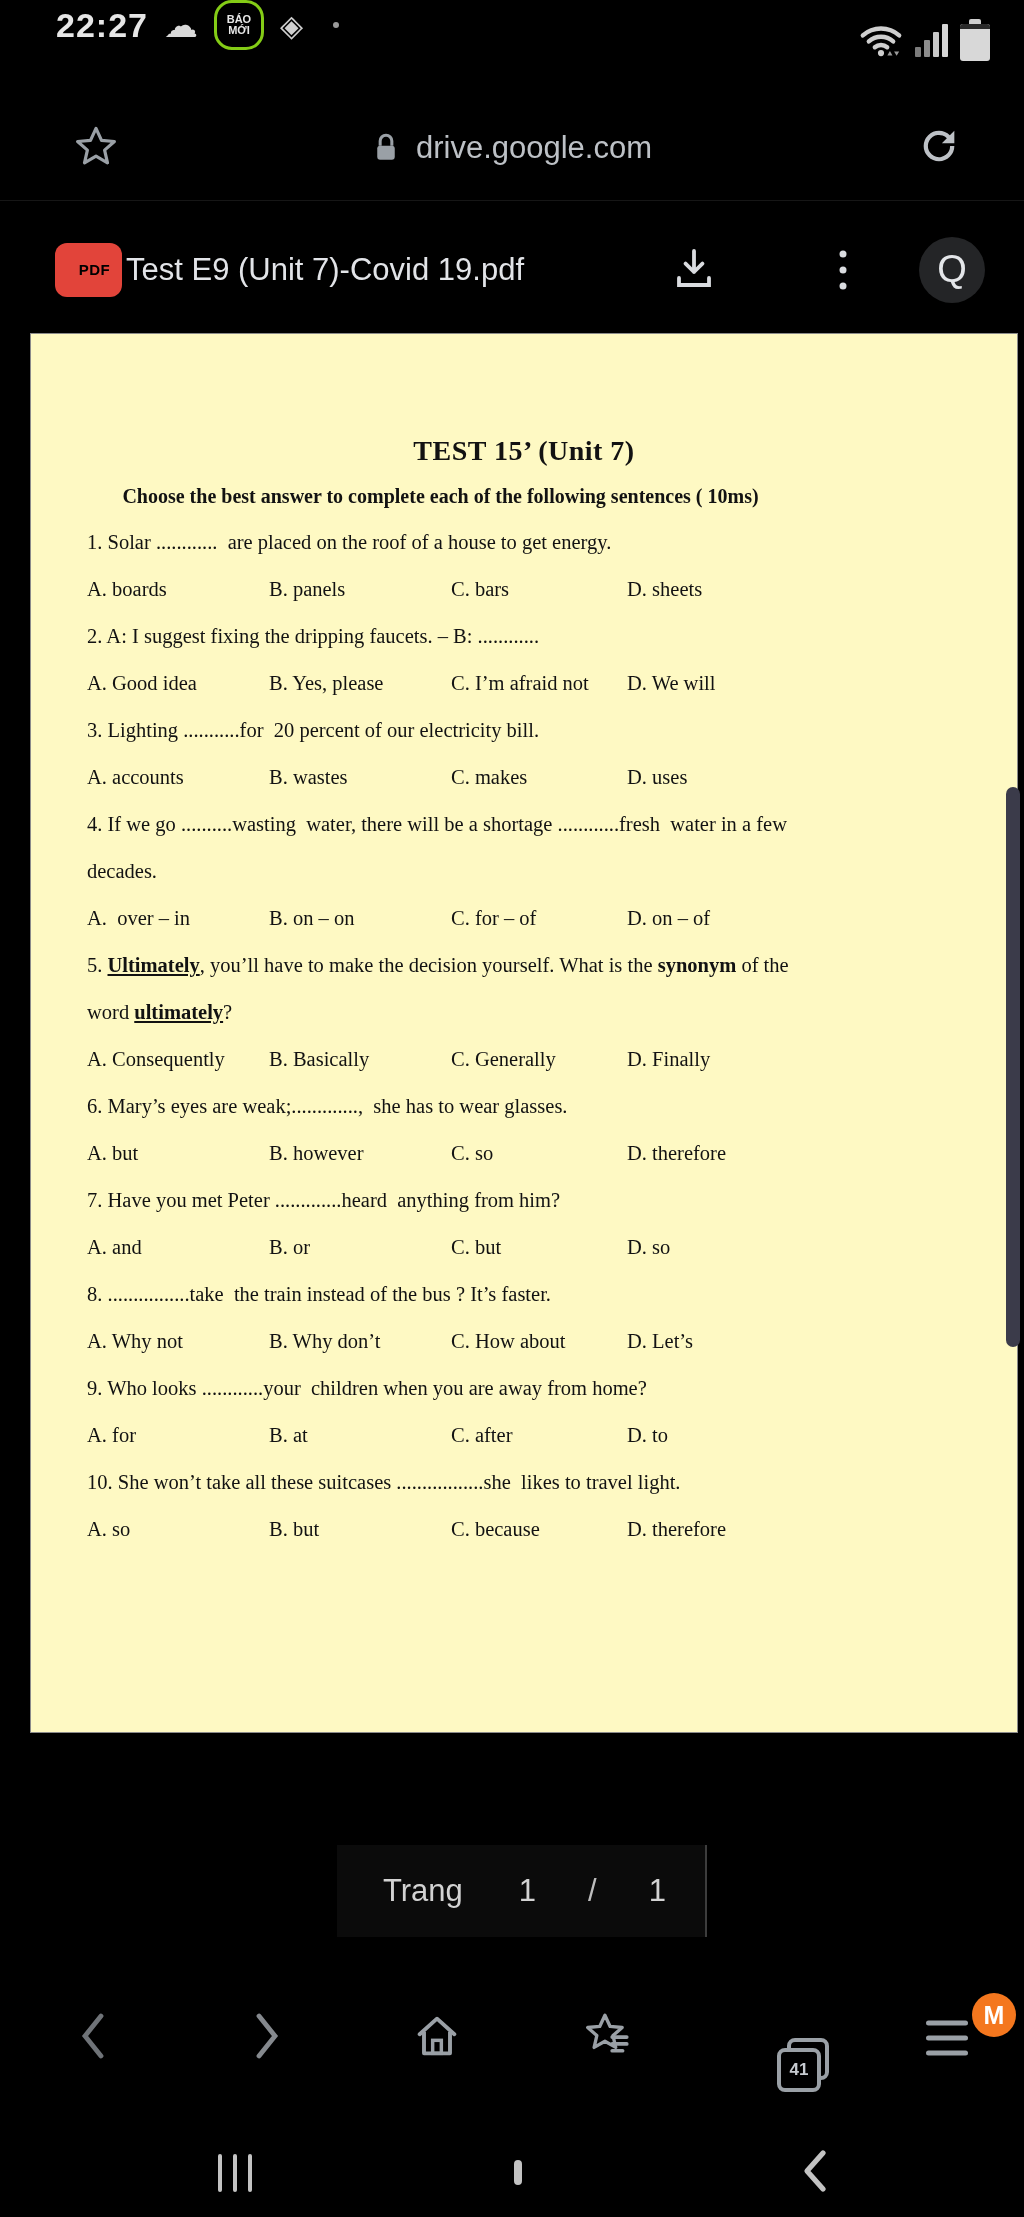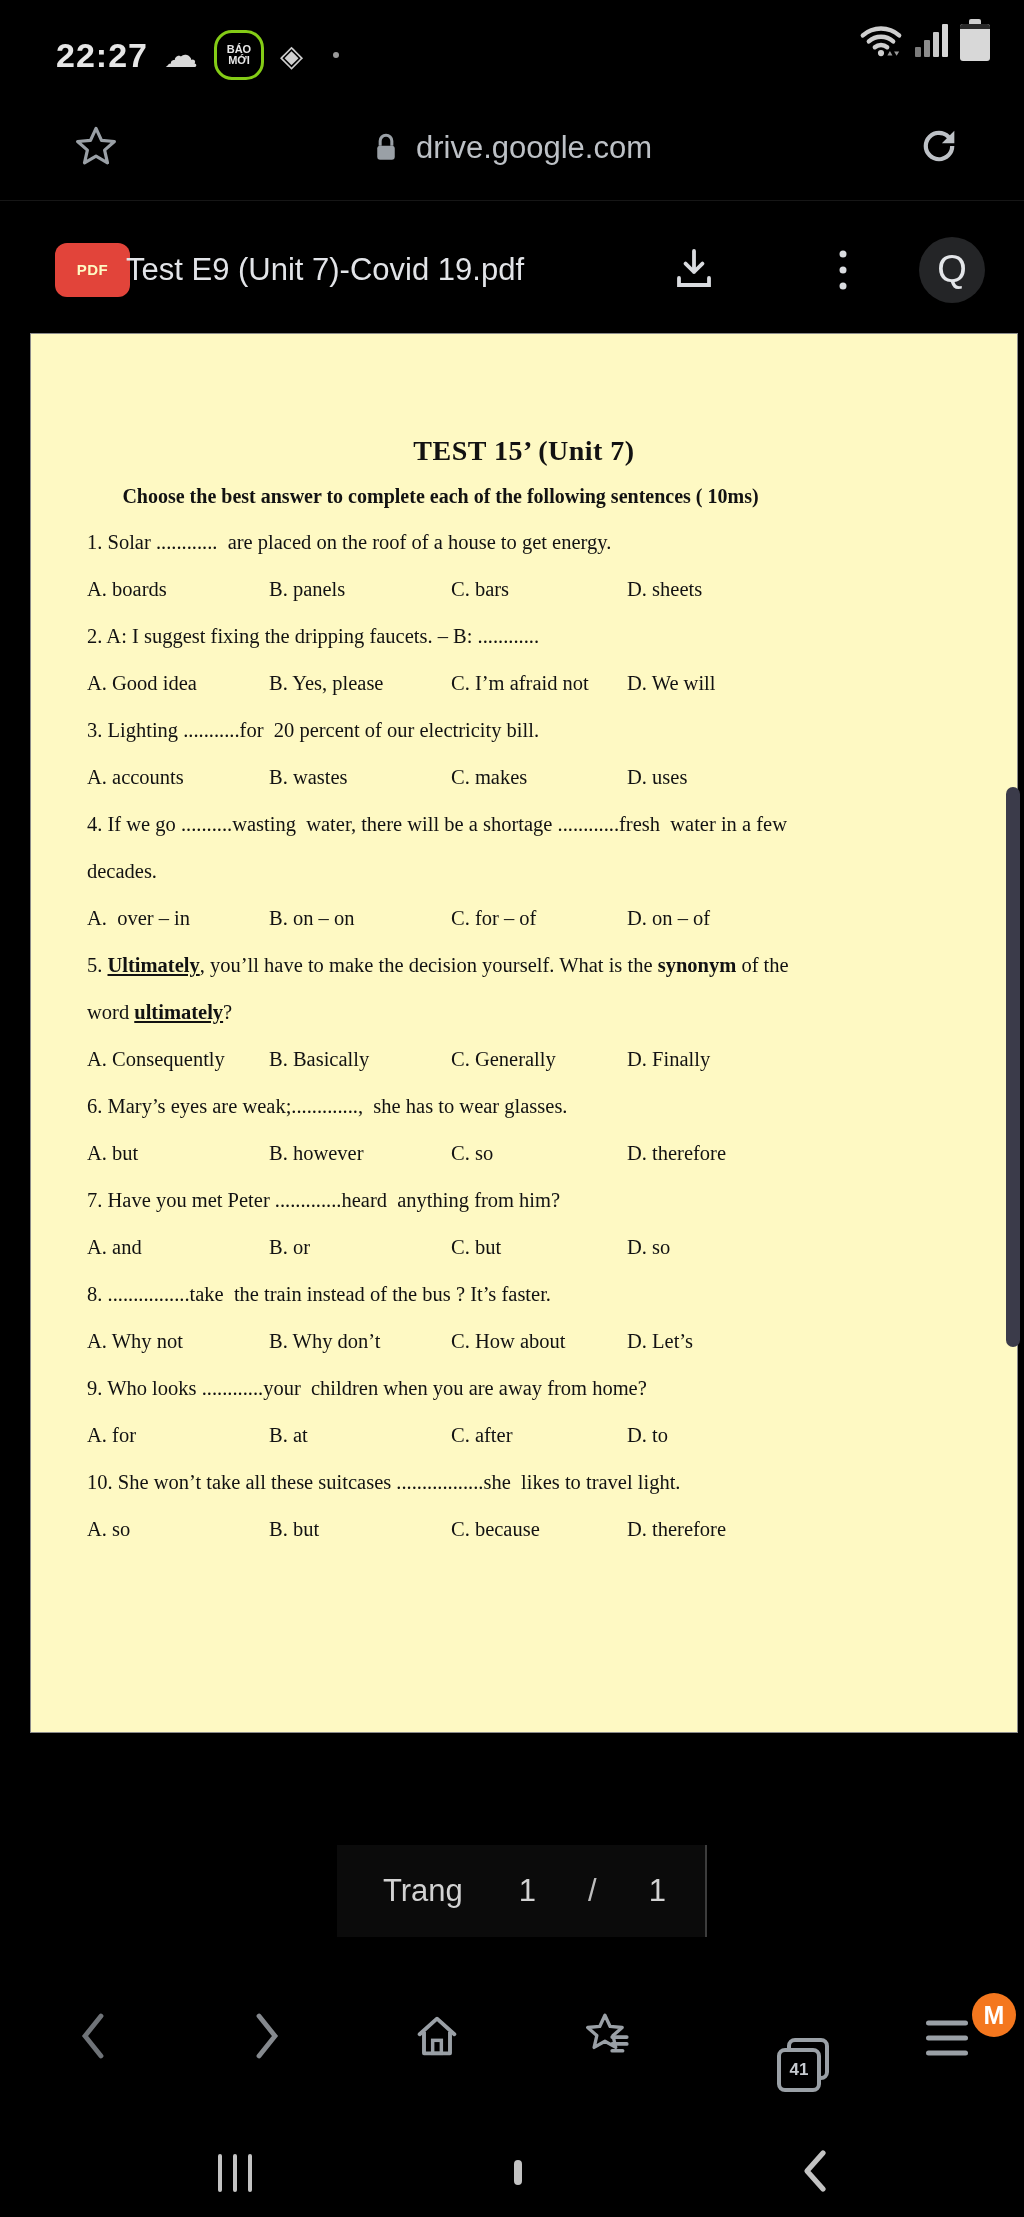--- a/index.html
+++ b/index.html
@@ -1,21 +1,21 @@
 <!DOCTYPE html>
 <html><head>
 <meta charset="utf-8">
 <style>
   html,body{margin:0;padding:0;background:#000;}
   body{width:1024px;height:2217px;position:relative;overflow:hidden;
        font-family:"Liberation Sans",sans-serif;-webkit-font-smoothing:antialiased;}
 
   
   .status-bar{position:absolute;top:0;left:0;width:1024px;height:80px;
-    display:flex;align-items:flex-end;color:#e3e3e3;}
+    display:flex;align-items:flex-start;color:#e3e3e3;}
   .st-left{display:flex;align-items:center;gap:16px;margin-left:56px;}
   .st-time{font-size:34px;font-weight:600;letter-spacing:1px;color:#e6e6e6;}
   .st-cloud{font-size:34px;color:#d9d9d9;line-height:1;}
   .baomoi{width:44px;height:44px;border:3px solid #84cc16;border-radius:18px;
     display:flex;flex-direction:column;align-items:center;justify-content:center;
     font-size:11px;font-weight:700;color:#e8e8e8;line-height:11px;}
   .st-diamond{font-size:30px;color:#cfcfcf;}
   .st-dot{width:6px;height:6px;border-radius:50%;background:#9a9a9a;margin-left:14px;}
   .st-right{position:absolute;right:34px;top:0;height:80px;display:flex;align-items:center;gap:12px;}
   .sig{display:flex;align-items:flex-end;gap:3px;height:34px;}
@@ -27,22 +27,22 @@
 
   
   .url-bar{position:absolute;top:95px;left:0;width:1024px;height:105px;
     display:flex;align-items:center;border-bottom:1px solid #161616;}
   .url-star{position:absolute;left:72px;top:50%;transform:translateY(-50%);}
   .url-center{margin:8px auto;display:flex;align-items:center;gap:16px;color:#bdc1c6;font-size:31px;}
   .url-refresh{position:absolute;right:62px;top:50%;transform:translateY(-50%);}
 
   
   .pdf-bar{position:absolute;top:212px;left:0;width:1024px;height:115px;display:flex;align-items:center;}
-  .pdf-badge{position:absolute;left:55px;width:75px;height:54px;border-radius:12px;background:#e2443a;
-    display:flex;align-items:center;justify-content:center;color:#fef9c3;font-size:15px;font-weight:700;letter-spacing:.5px;}
+  .pdf-badge{position:absolute;left:55px;width:55px;height:54px;border-radius:12px;background:#e2443a;
+    display:flex;align-items:center;justify-content:center;color:#000000;font-size:15px;font-weight:700;letter-spacing:.5px;padding-left:12px;}
   .pdf-title{position:absolute;left:126px;color:#e2e4e8;font-size:31px;font-weight:400;white-space:nowrap;}
   .pdf-dl{position:absolute;left:694px;top:50%;transform:translate(-50%,-50%);}
   .pdf-kebab{position:absolute;left:843px;top:50%;transform:translate(-50%,-50%);display:flex;flex-direction:column;gap:9px;}
   .pdf-kebab i{width:7px;height:7px;border-radius:50%;background:#dadce0;}
   .pdf-q{position:absolute;left:952px;top:50%;transform:translate(-50%,-50%);width:66px;height:66px;border-radius:50%;
     background:#242527;color:#e4e6e9;font-size:38px;display:flex;align-items:center;justify-content:center;font-weight:400;}
 
   
   .doc-page{position:absolute;left:30px;top:333px;width:988px;height:1400px;background:#fef9c3;
     box-shadow:0 0 0 1px #8b8b8b inset;}

